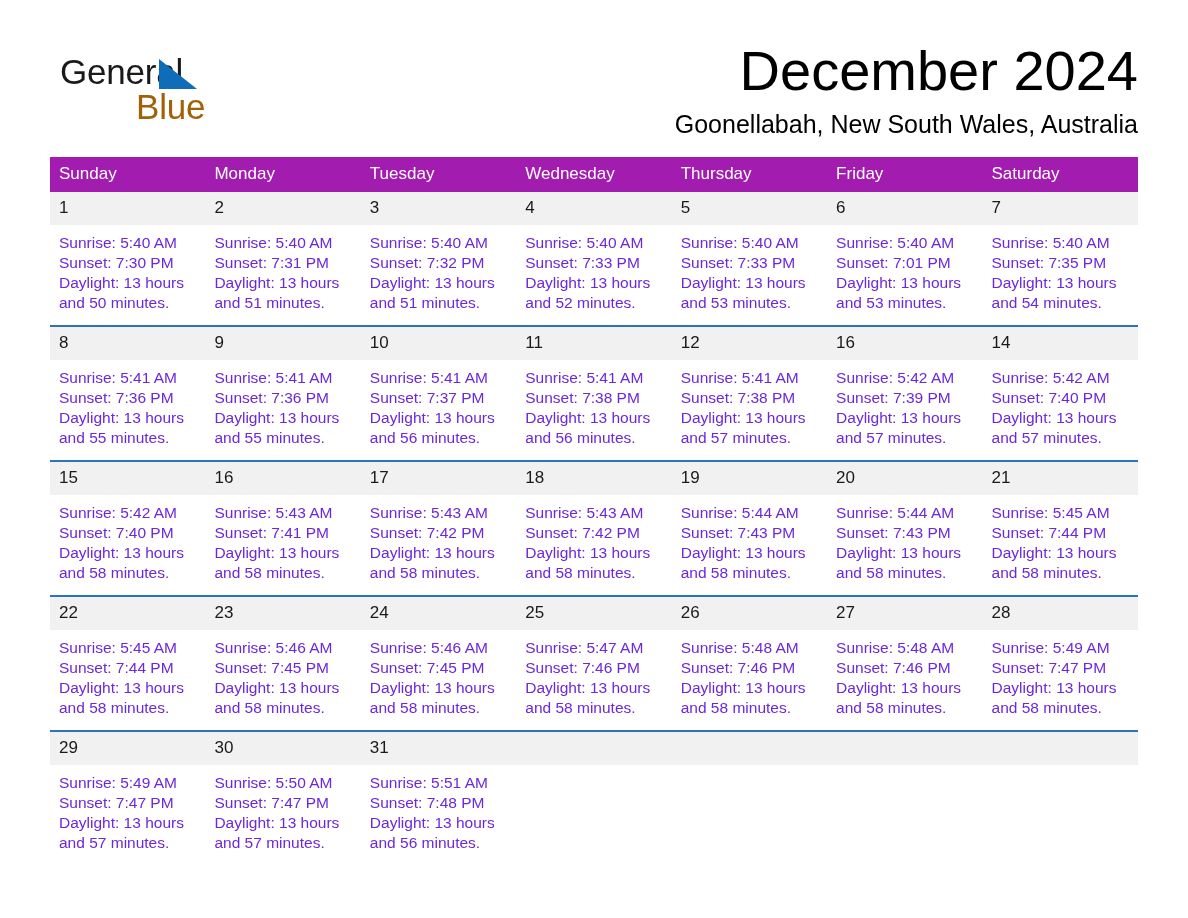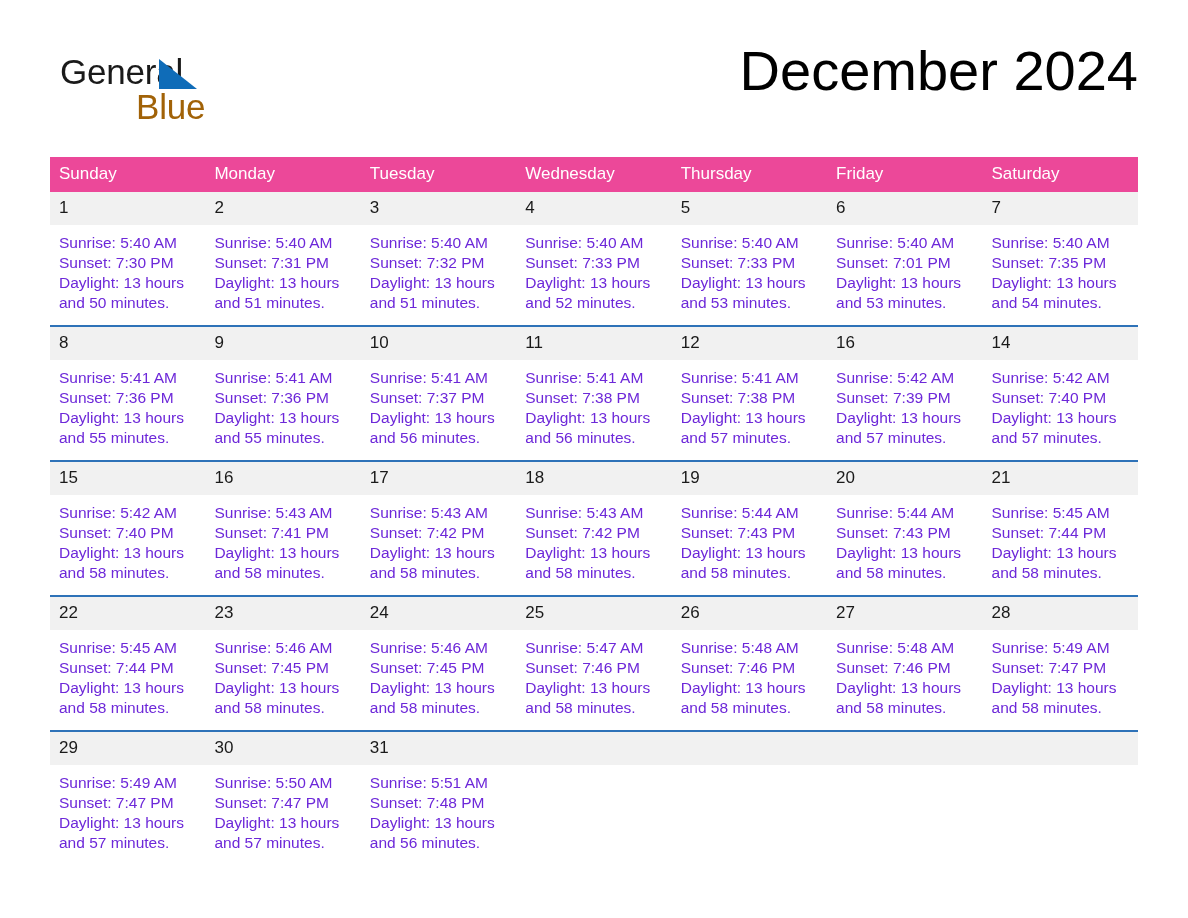--- a/index.html
+++ b/index.html
@@ -92,21 +92,21 @@
     width: 1088px;
   }
   table.cal {
     width: 1088px;
     border-collapse: collapse;
     table-layout: fixed;
   }
   table.cal col { width: 155.43px; }
 
   thead th {
-    background: #ec4899;
+    background: #a21caf;
     color: #ffffff;
     font-size: 17px;
     font-weight: normal;
     text-align: left;
     padding: 6px 0 7px 9px;
     height: 22px;
     vertical-align: middle;
   }
 
   tr.week-row > td {
@@ -148,20 +148,21 @@
 
   <div class="header">
 
     <div class="logo">
       <span class="logo-general">General</span>
       <span class="logo-tri"></span>
       <span class="logo-blue">Blue</span>
     </div>
 
     <div class="title">December 2024</div>
+    <div class="subtitle">Goonellabah, New South Wales, Australia</div>
   </div>
 
   <div class="calendar">
     <table class="cal">
       <colgroup>
         <col>
           <col>
           <col>
           <col>
           <col>

